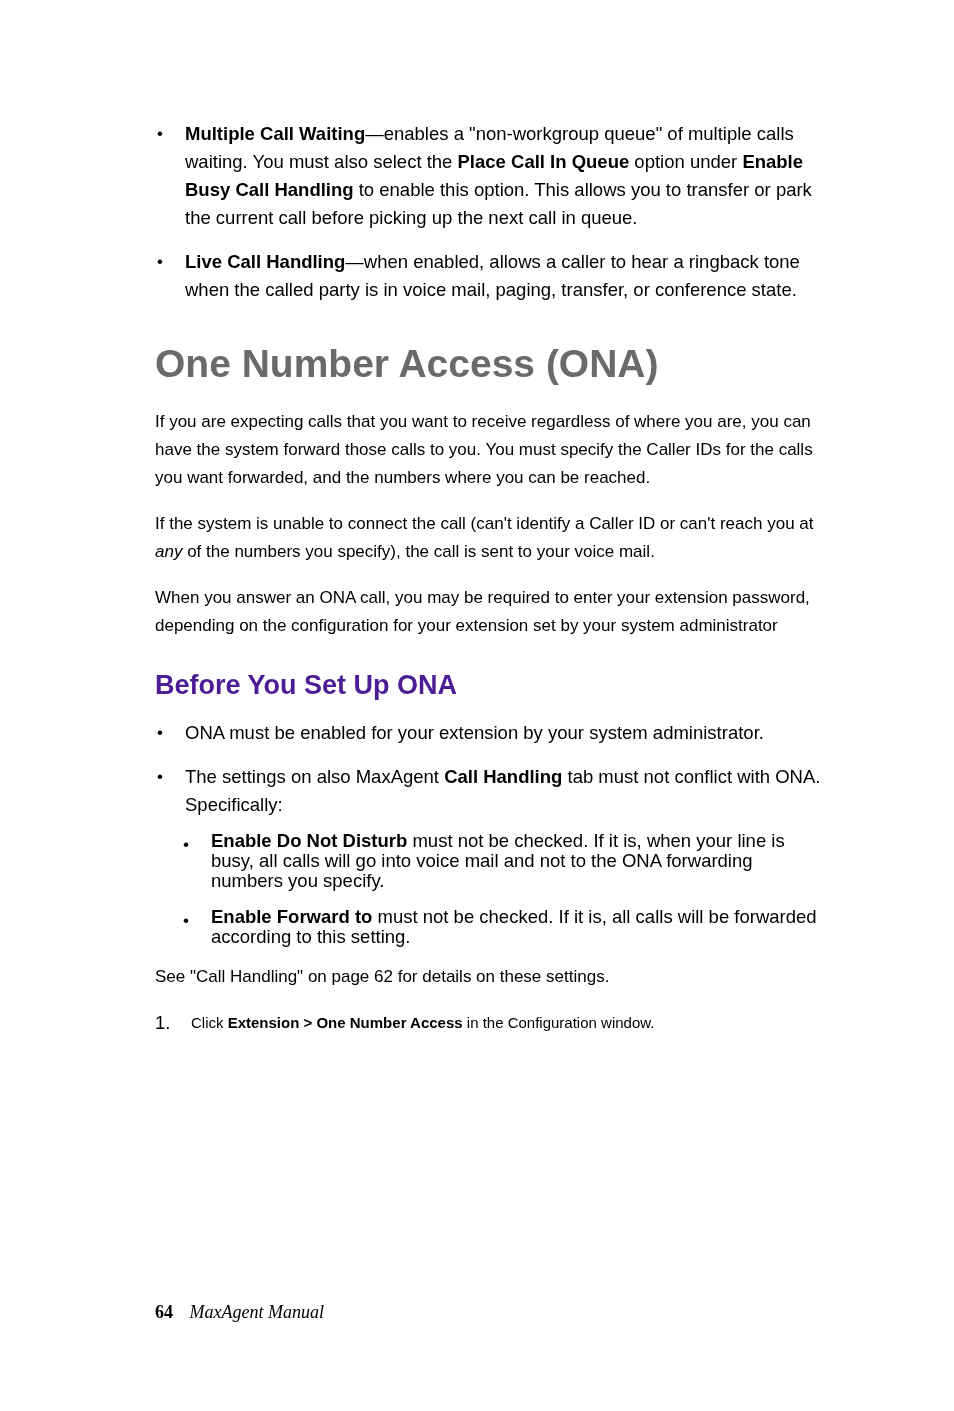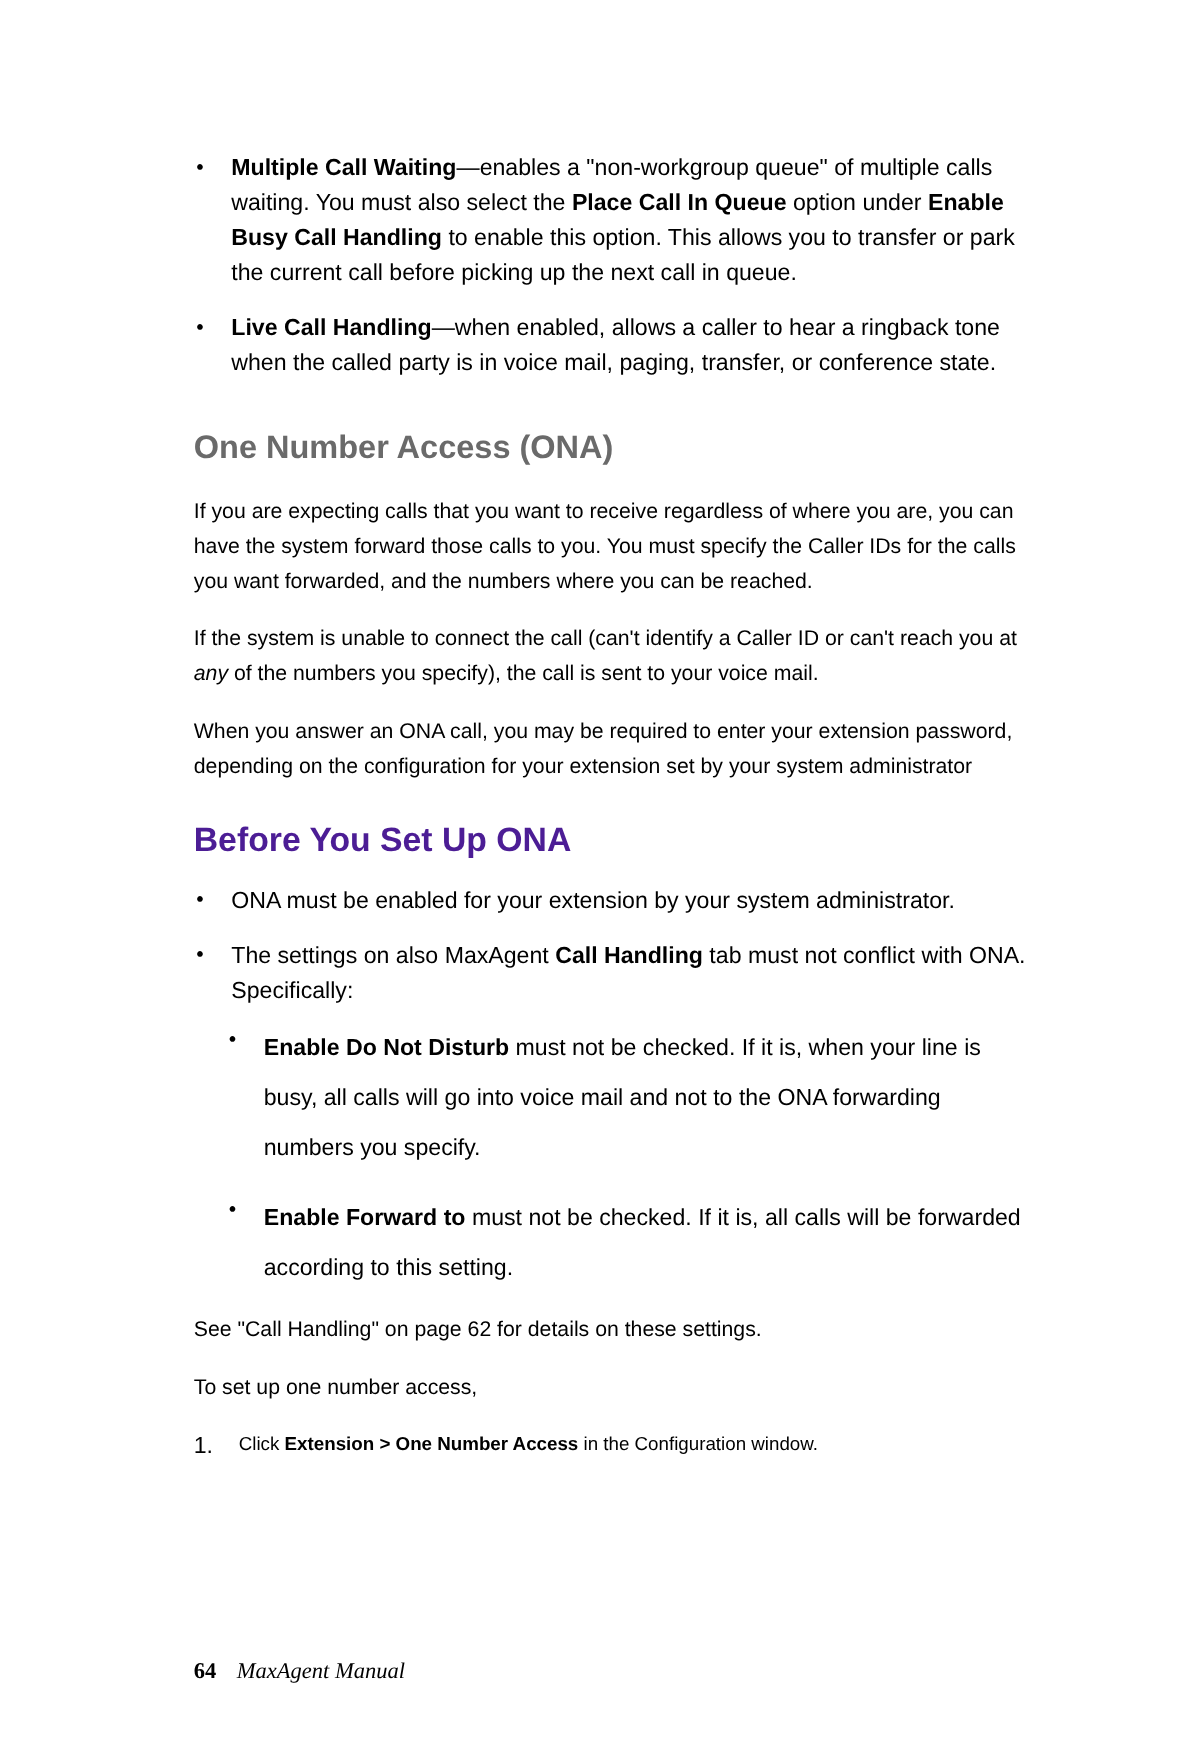--- a/index.html
+++ b/index.html
@@ -2,29 +2,29 @@
 <html><head>
 <meta charset="utf-8">
 <style>
   body{margin:0;background:#fff;font-family:Verdana,Geneva,sans-serif;color:#000}
   .page{width:954px;height:1411px;margin:0 auto;position:relative;box-sizing:border-box;padding:120px 126px 0 155px}
   .bullet-item{display:flex;margin-bottom:16px}
   .bullet{flex:0 0 28px;font-size:17px;line-height:28px;text-align:left;padding-left:2px}
   .bullet-body{flex:1;font-size:18.5px;line-height:28px}
   .sub-bullet-item{display:flex;margin-bottom:16px;padding-left:28px}
   .sub-bullet{flex:0 0 28px;font-size:17px;line-height:28px}
-  .sub-bullet-body{flex:1;font-size:18.5px;line-height:40px}
-  h1{font-family:Arial,Helvetica,sans-serif;font-weight:bold;color:#6a6a6a;font-size:26px;margin:38px 0 22px 0;letter-spacing:0px}
+  .sub-bullet-body{flex:1;font-size:18.5px;line-height:20px}
+  h1{font-family:Arial,Helvetica,sans-serif;font-weight:bold;color:#6a6a6a;font-size:39px;margin:38px 0 22px 0;letter-spacing:0px}
   h2{font-family:Arial,Helvetica,sans-serif;font-weight:bold;color:#4c1d95;font-size:27px;margin:30px 0 18px 0}
   .para{font-size:17px;line-height:28px;margin-bottom:18px}
   b{font-weight:bold}
   .ol-item{display:flex;margin-bottom:16px}
   .ol-num{flex:0 0 36px;font-size:18.5px;line-height:28px}
   .ol-body{flex:1;font-size:15px;line-height:28px}
-  .footer{position:absolute;bottom:64px;left:155px;font-size:16px}
+  .footer{position:absolute;bottom:88px;left:155px;font-size:16px}
   .footer .pg{font-family:"Times New Roman",serif;font-weight:bold;font-size:18px}
   .footer .bk{font-family:"Times New Roman",serif;font-style:italic;font-size:18px;margin-left:12px}
 </style>
 </head>
 <body>
 
 <div class="page">
 
   <div class="bullet-item">
     <div class="bullet">•</div>
@@ -74,21 +74,20 @@
   <div class="sub-bullet-item">
     <div class="sub-bullet">•</div>
     <div class="sub-bullet-body">
       <b>Enable Forward to</b><span> must not be checked. If it is, all calls will be forwarded according to this setting.</span>
     </div>
   </div>
 
   <div class="para">See "Call Handling" on page 62 for details on these settings.</div>
 
 
-  <div class="para">To set up one number access,</div>
 
   <div class="ol-item">
     <div class="ol-num">1.</div>
     <div class="ol-body">
       <span>Click </span><b>Extension &gt; One Number Access</b><span> in the Configuration window.</span>
     </div>
   </div>
 
   <div class="footer">
     <span class="pg">64</span>

